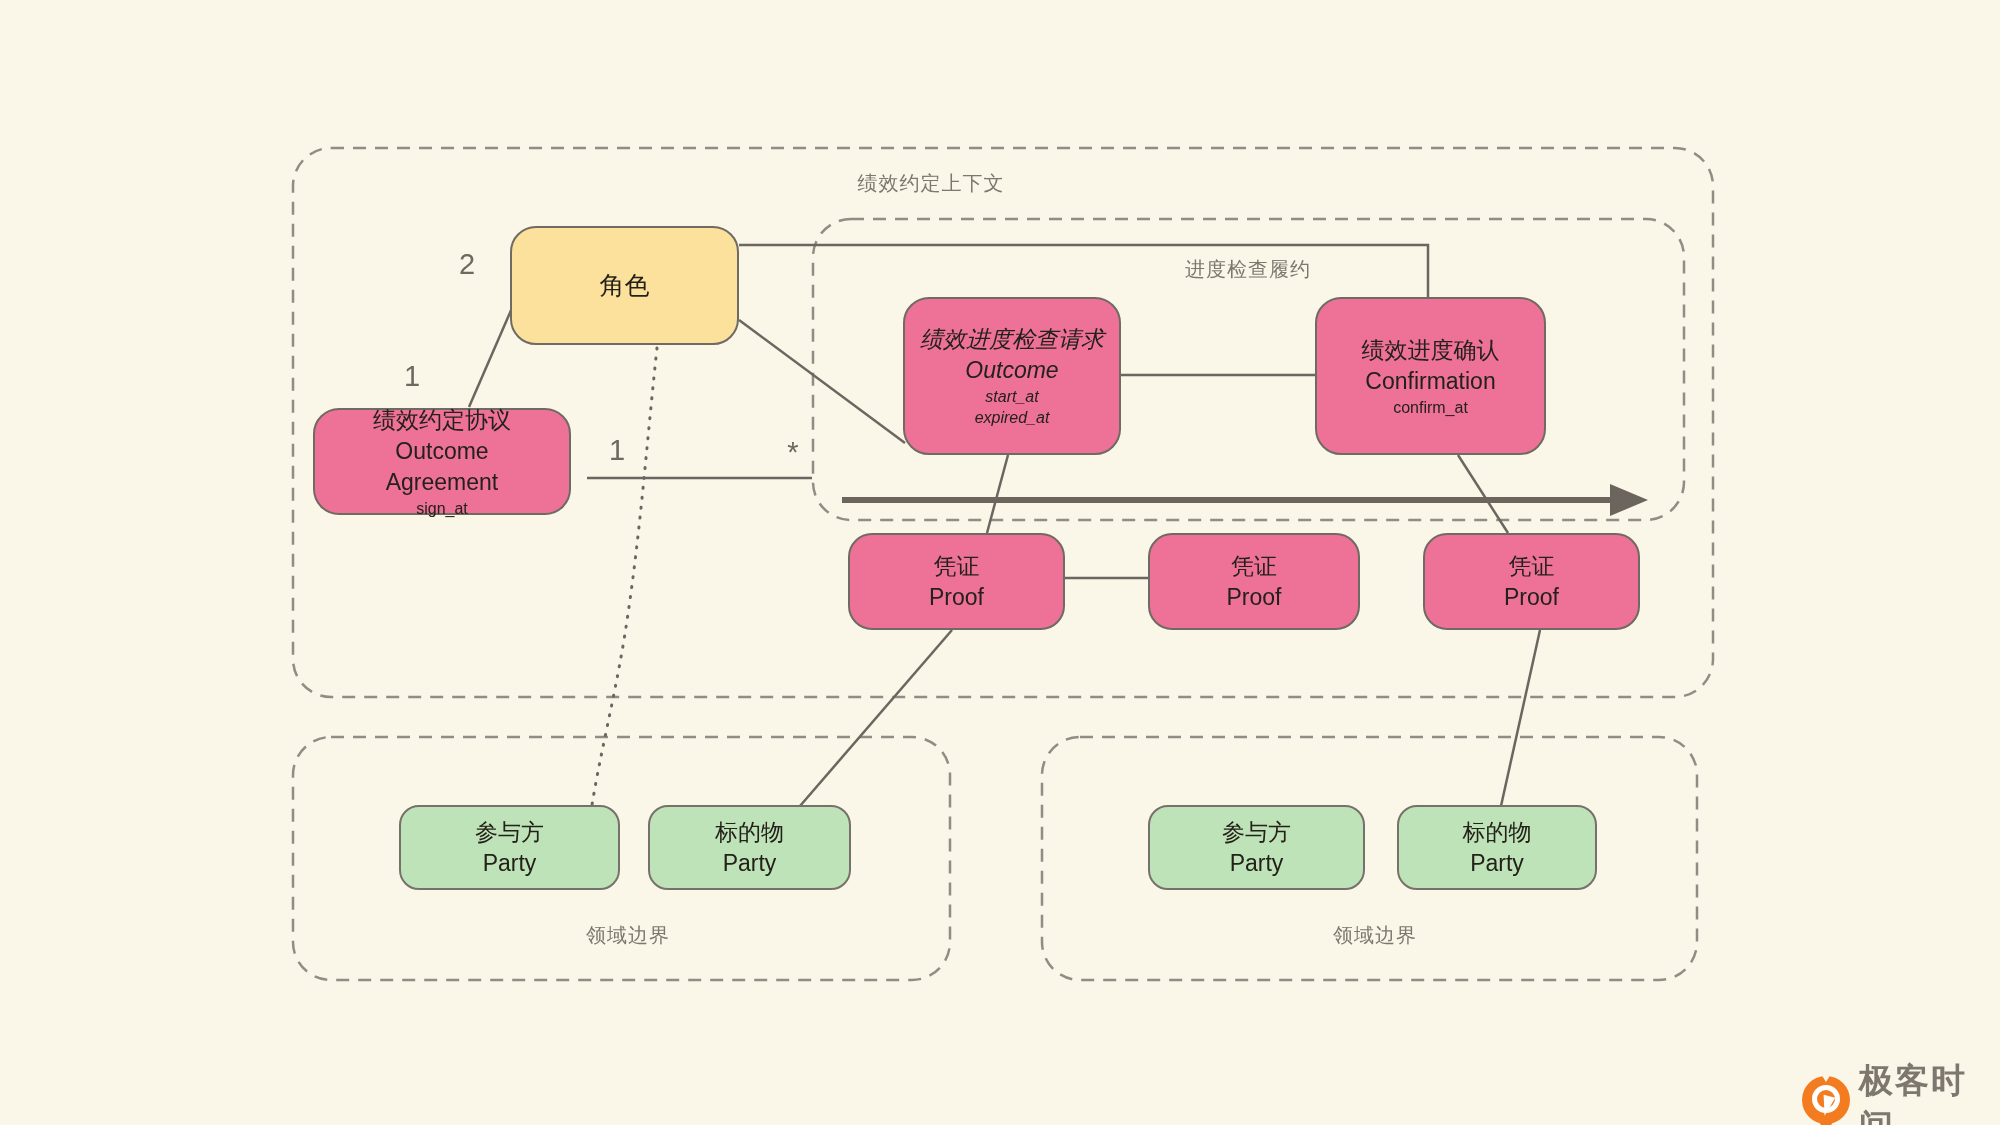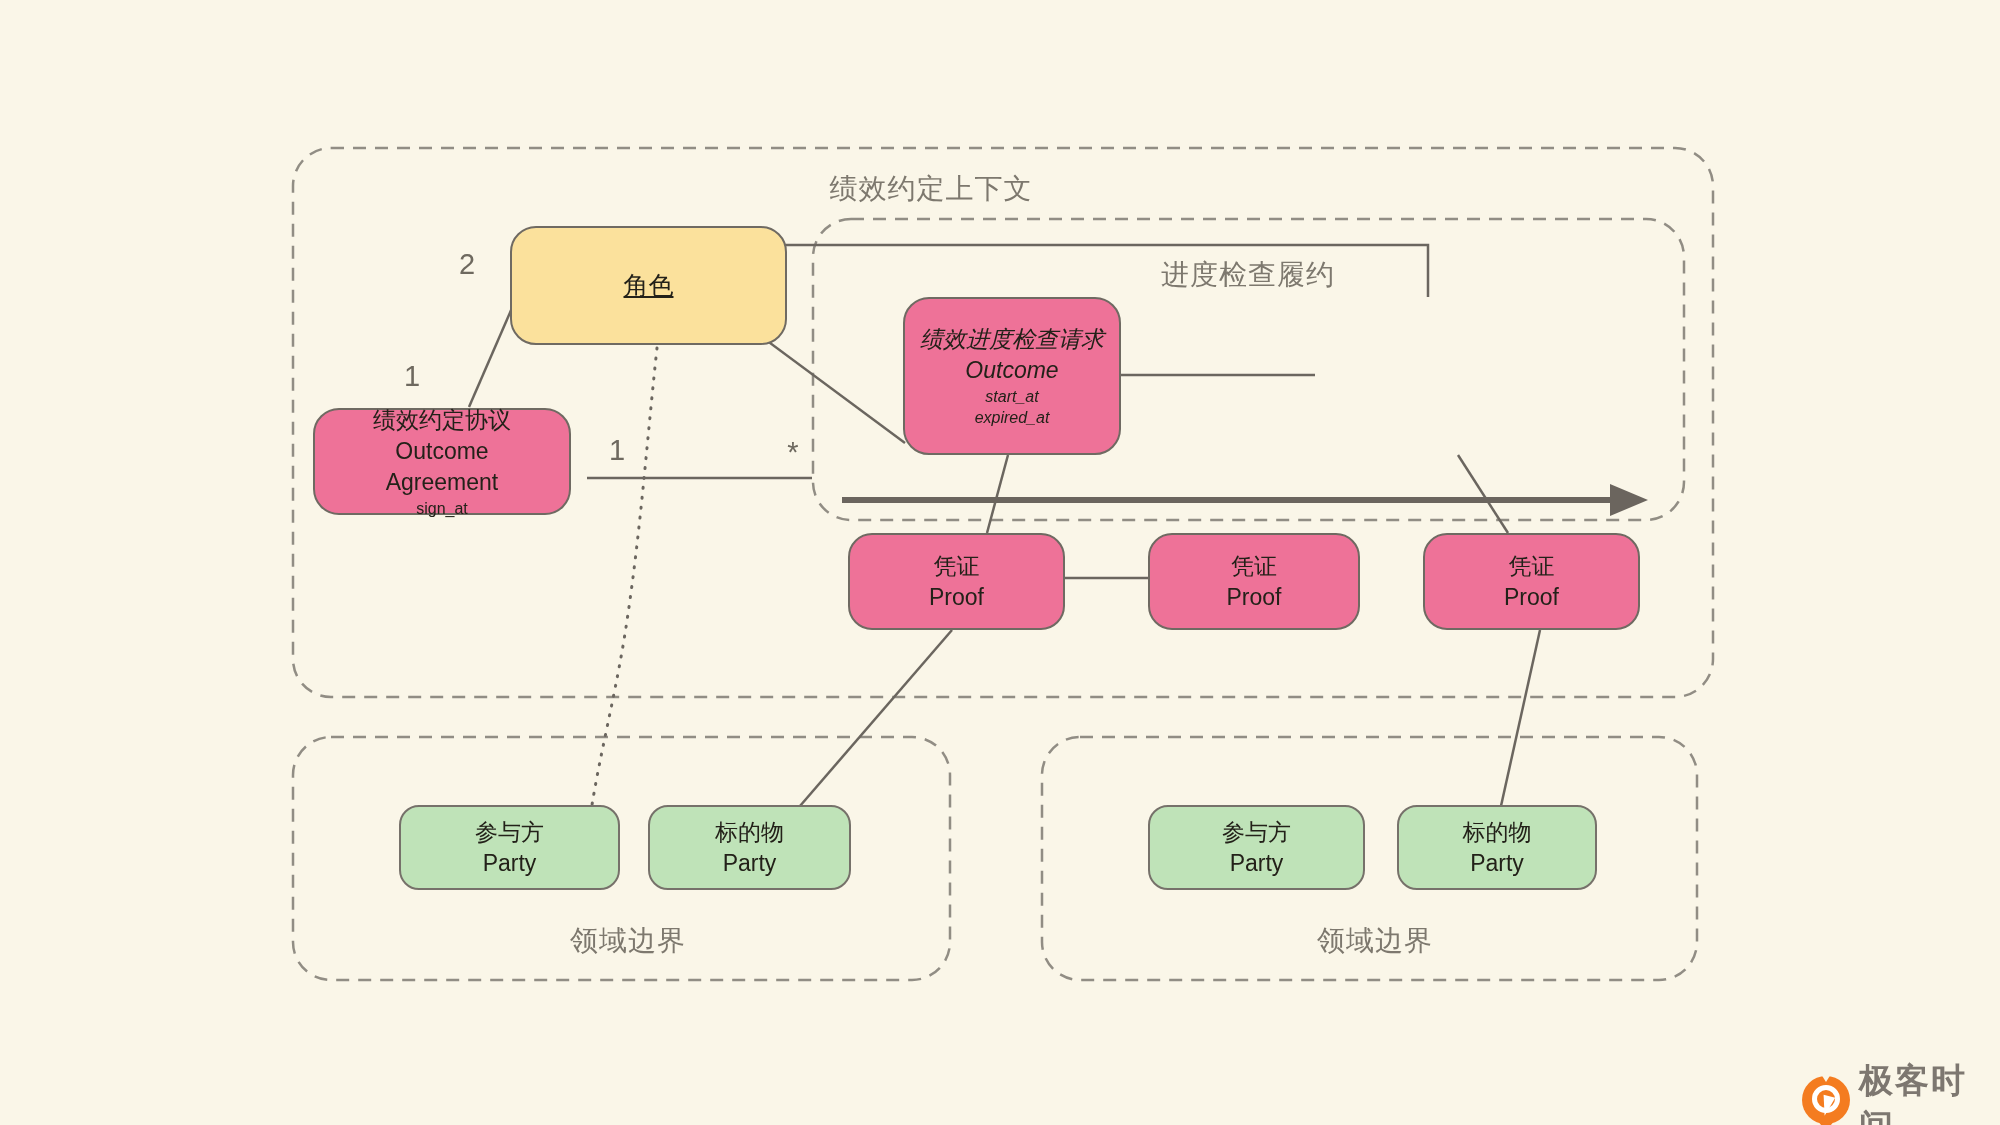--- a/index.html
+++ b/index.html
@@ -24,21 +24,21 @@
   }
   .node.pink{background:#EE7298;border-radius:26px;}
   .node.yellow{background:#FBE19C;border-radius:26px;}
   .node.green{background:#BFE3B8;border-radius:20px;border-color:#76716A;text-align:right;}
   .node .zh{font-size:23px;line-height:31px;font-weight:500;}
   .node .en{font-size:23px;line-height:31px;}
   .node .attr{font-size:16px;line-height:21px;}
   .node.yellow .zh{font-size:25px;}
   .ctx-title{
     position:absolute;z-index:2;
-    font-size:28px;color:#7D786E;
+    font-size:20px;color:#7D786E;
     text-align:center;
     letter-spacing:1px;
   }
   .mult{
     position:absolute;z-index:2;
     font-size:29px;color:#6E695F;
     text-align:center;width:40px;
   }
   .logo{
     position:absolute;z-index:4;
@@ -88,38 +88,43 @@
   <div class="ctx-title" style="left:811px;top:170px;width:240px;">绩效约定上下文</div>
   <div class="ctx-title" style="left:1128px;top:256px;width:240px;">进度检查履约</div>
   <div class="ctx-title" style="left:528px;top:922px;width:200px;">领域边界</div>
   <div class="ctx-title" style="left:1275px;top:922px;width:200px;">领域边界</div>
 
   <div class="mult" style="left:447px;top:248px;">2</div>
   <div class="mult" style="left:392px;top:360px;">1</div>
   <div class="mult" style="left:597px;top:434px;">1</div>
   <div class="mult" style="left:773px;top:436px;">*</div>
 
-  <div class="node yellow" style="left:510px;top:226px;width:277px;height:119px;text-decoration:underline;">
+  <div class="node yellow" style="left:510px;top:226px;width:229px;height:119px;">
     <div class="zh">角色</div>
   </div>
 
   <div class="node pink" style="left:313px;top:408px;width:258px;height:107px;">
     <div class="zh">绩效约定协议</div>
     <div class="en">Outcome</div>
     <div class="en">Agreement</div>
     <div class="attr">sign_at</div>
   </div>
 
   <div class="node pink" style="left:903px;top:297px;width:218px;height:158px;font-style:italic;">
     <div class="zh">绩效进度检查请求</div>
     <div class="en">Outcome</div>
     <div class="attr">start_at</div>
     <div class="attr">expired_at</div>
   </div>
 
+  <div class="node pink" style="left:1315px;top:297px;width:231px;height:158px;">
+    <div class="zh">绩效进度确认</div>
+    <div class="en">Confirmation</div>
+    <div class="attr">confirm_at</div>
+  </div>
 
   <div class="node pink" style="left:848px;top:533px;width:217px;height:97px;border-radius:24px;">
     <div class="zh">凭证</div>
     <div class="en">Proof</div>
   </div>
   <div class="node pink" style="left:1148px;top:533px;width:212px;height:97px;border-radius:24px;">
     <div class="zh">凭证</div>
     <div class="en">Proof</div>
   </div>
   <div class="node pink" style="left:1423px;top:533px;width:217px;height:97px;border-radius:24px;">

